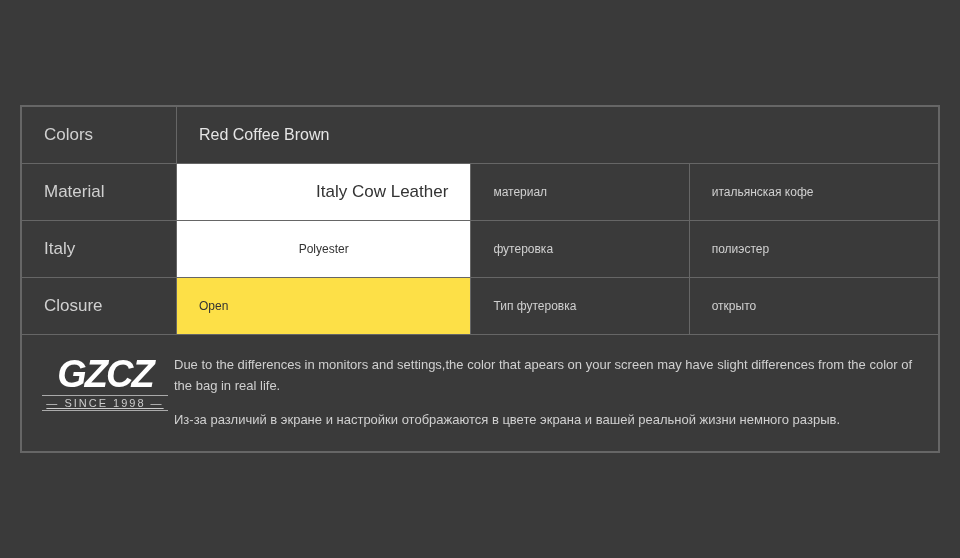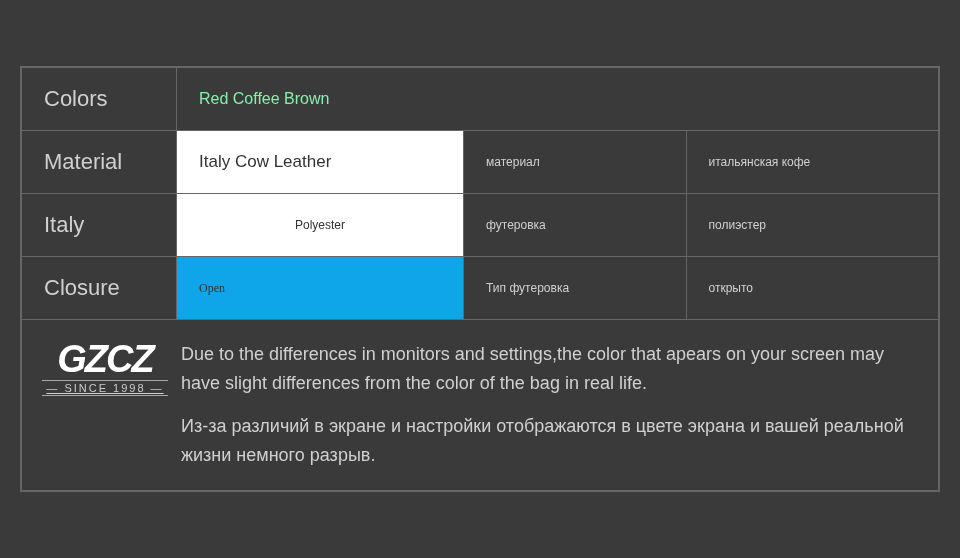--- a/index.html
+++ b/index.html
@@ -35,51 +35,52 @@
       border: 1px solid #666;
       padding: 18px 22px;
       color: #e0e0e0;
       font-size: 16px;
       vertical-align: middle;
     }
 
     .label-cell {
       width: 155px;
       color: #d0d0d0;
-      font-size: 22px;
+      font-size: 17px;
       background: #3a3a3a;
     }
 
     .value-cell {
       background: #ffffff;
       color: #333333;
       font-size: 17px;
+      text-align: right;
     }
 
     .value-cell-dark {
       background: #3a3a3a;
       color: #d0d0d0;
       font-size: 12px;
     }
 
     .wide-value {
       background: #3a3a3a;
-      color: #86efac;
+      color: #e5e5e5;
       font-size: 16px;
     }
 
     .footer-row td {
       background: #3a3a3a;
       padding: 20px 18px;
     }
 
     .footer-content {
       display: flex;
       align-items: flex-start;
-      gap: 11px;
+      gap: 4px;
     }
 
     .logo-box {
       min-width: 130px;
       display: flex;
       flex-direction: column;
       align-items: center;
       justify-content: center;
     }
 
@@ -98,21 +99,21 @@
       letter-spacing: 2px;
       margin-top: 2px;
       border-top: 1px solid #aaa;
       border-bottom: 1px solid #aaa;
       padding: 1px 4px;
       text-decoration: underline;
     }
 
     .footer-text {
       color: #d0d0d0;
-      font-size: 18px;
+      font-size: 13px;
       line-height: 1.6;
     }
 
     .footer-text p + p {
       margin-top: 14px;
     }
 
     .material-white {
       background: #ffffff;
       color: #333;
@@ -141,21 +142,21 @@
 
         <tr>
           <td class="label-cell">Italy</td>
           <td class="value-cell-dark" style="background:#fff;color:#333;text-align:center;">Polyester</td>
           <td class="value-cell-dark">футеровка</td>
           <td class="value-cell-dark">полиэстер</td>
         </tr>
 
         <tr>
           <td class="label-cell">Closure</td>
-          <td class="value-cell-dark" style="background:#0ea5e9;color:#333;font-family:Liberation Serif, serif;">Open</td>
+          <td class="value-cell-dark" style="background:#fde047;color:#333;">Open</td>
           <td class="value-cell-dark">Тип футеровка</td>
           <td class="value-cell-dark">открыто</td>
         </tr>
 
         <tr class="footer-row">
           <td colspan="4">
             <div class="footer-content">
               <div class="logo-box">
                 <div class="logo-text">GZCZ</div>
                 <div class="logo-since">— SINCE 1998 —</div>

